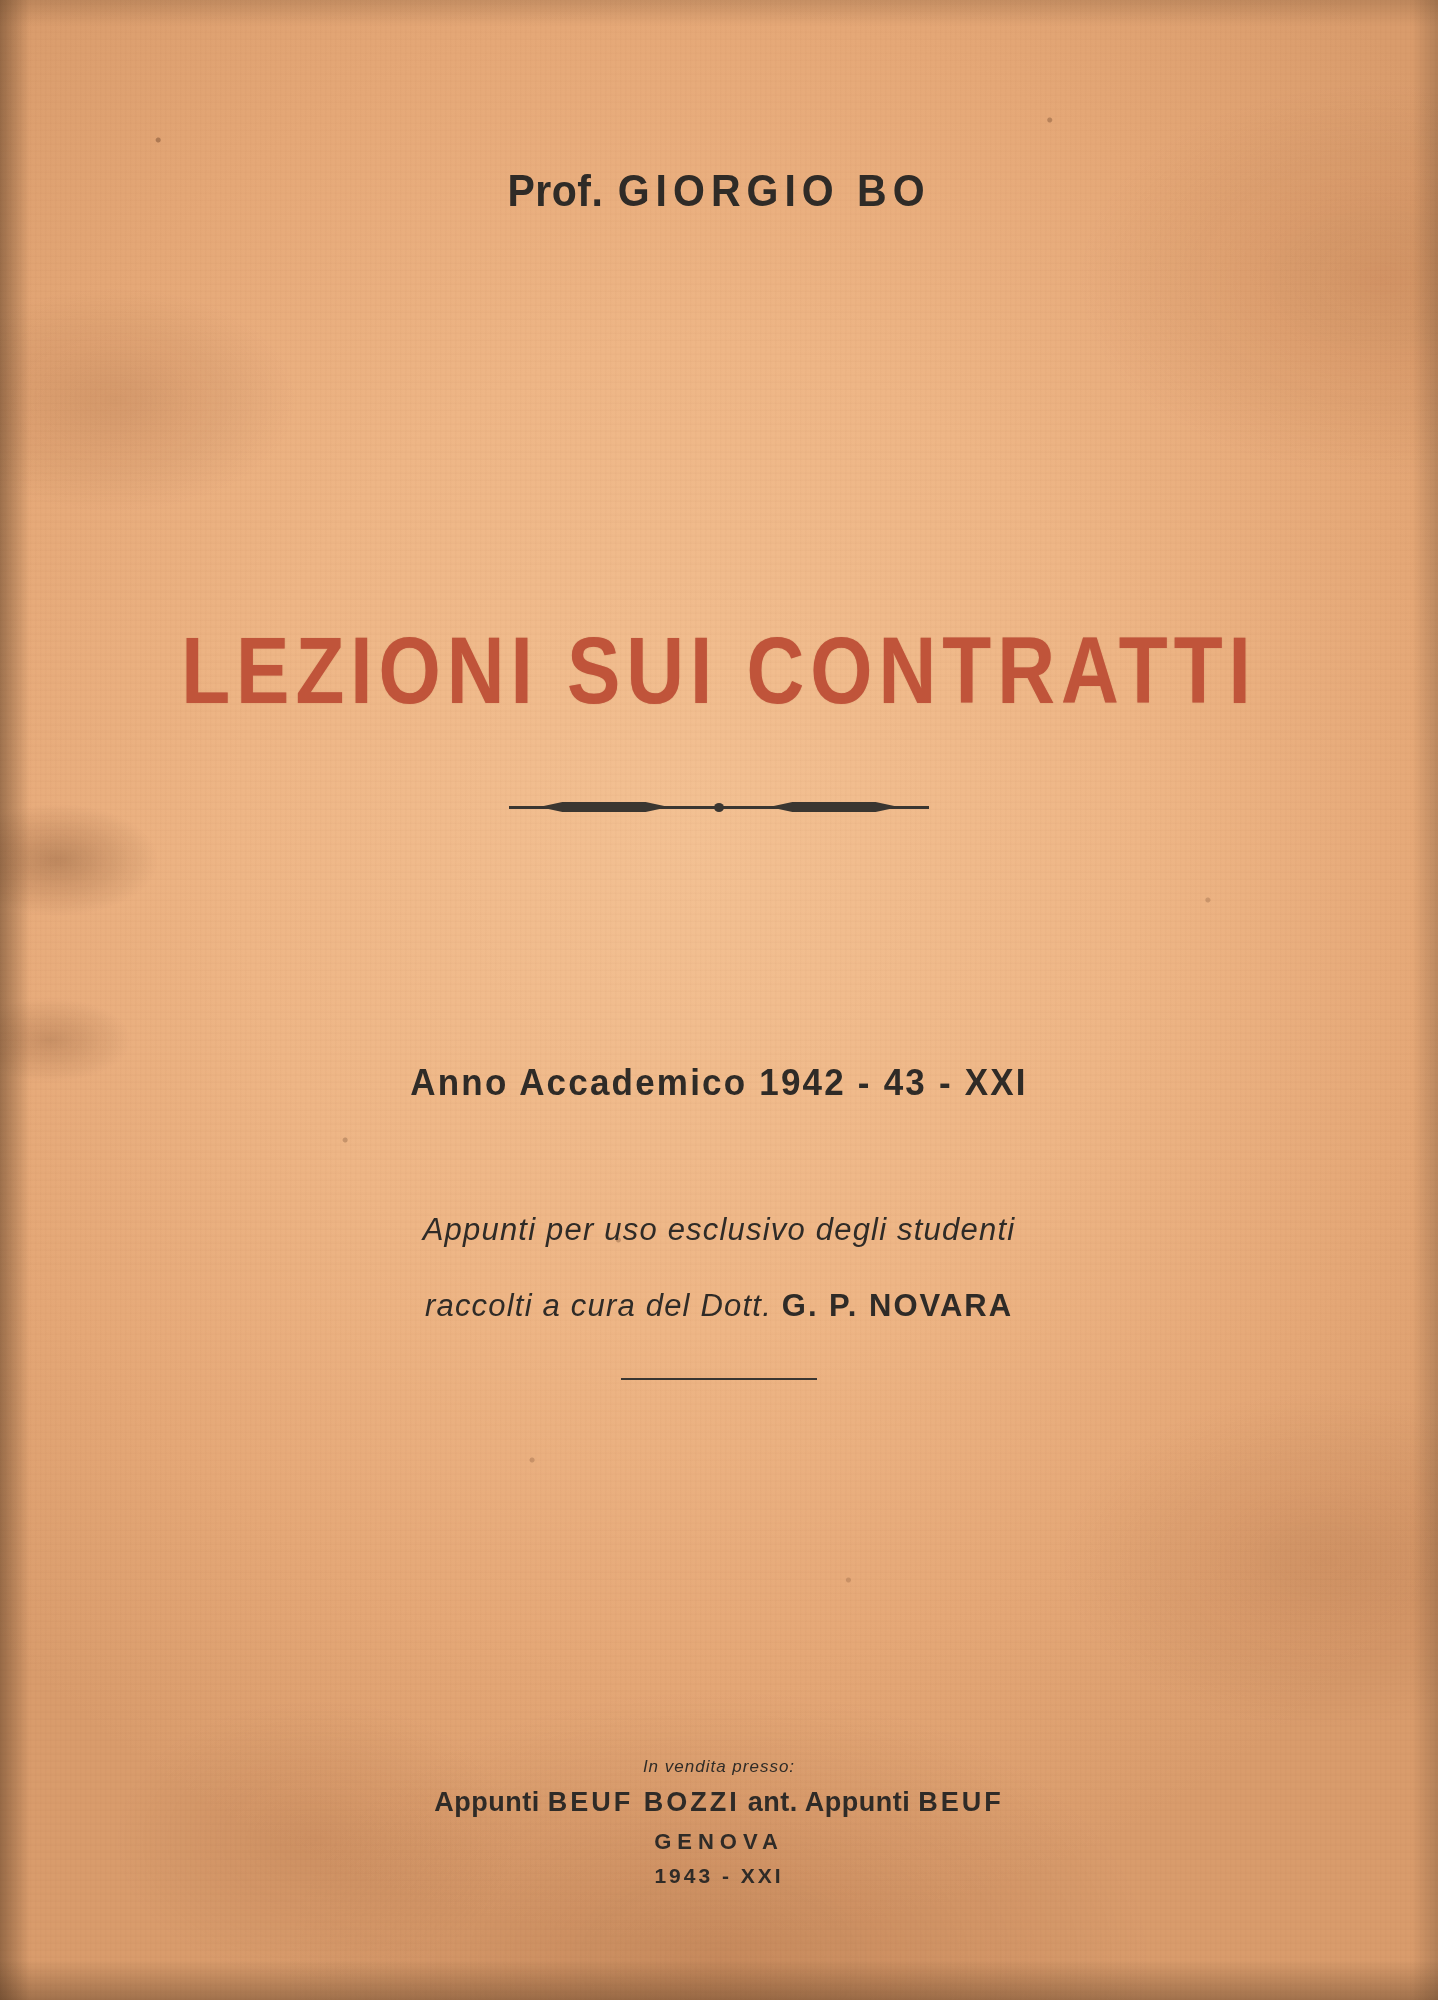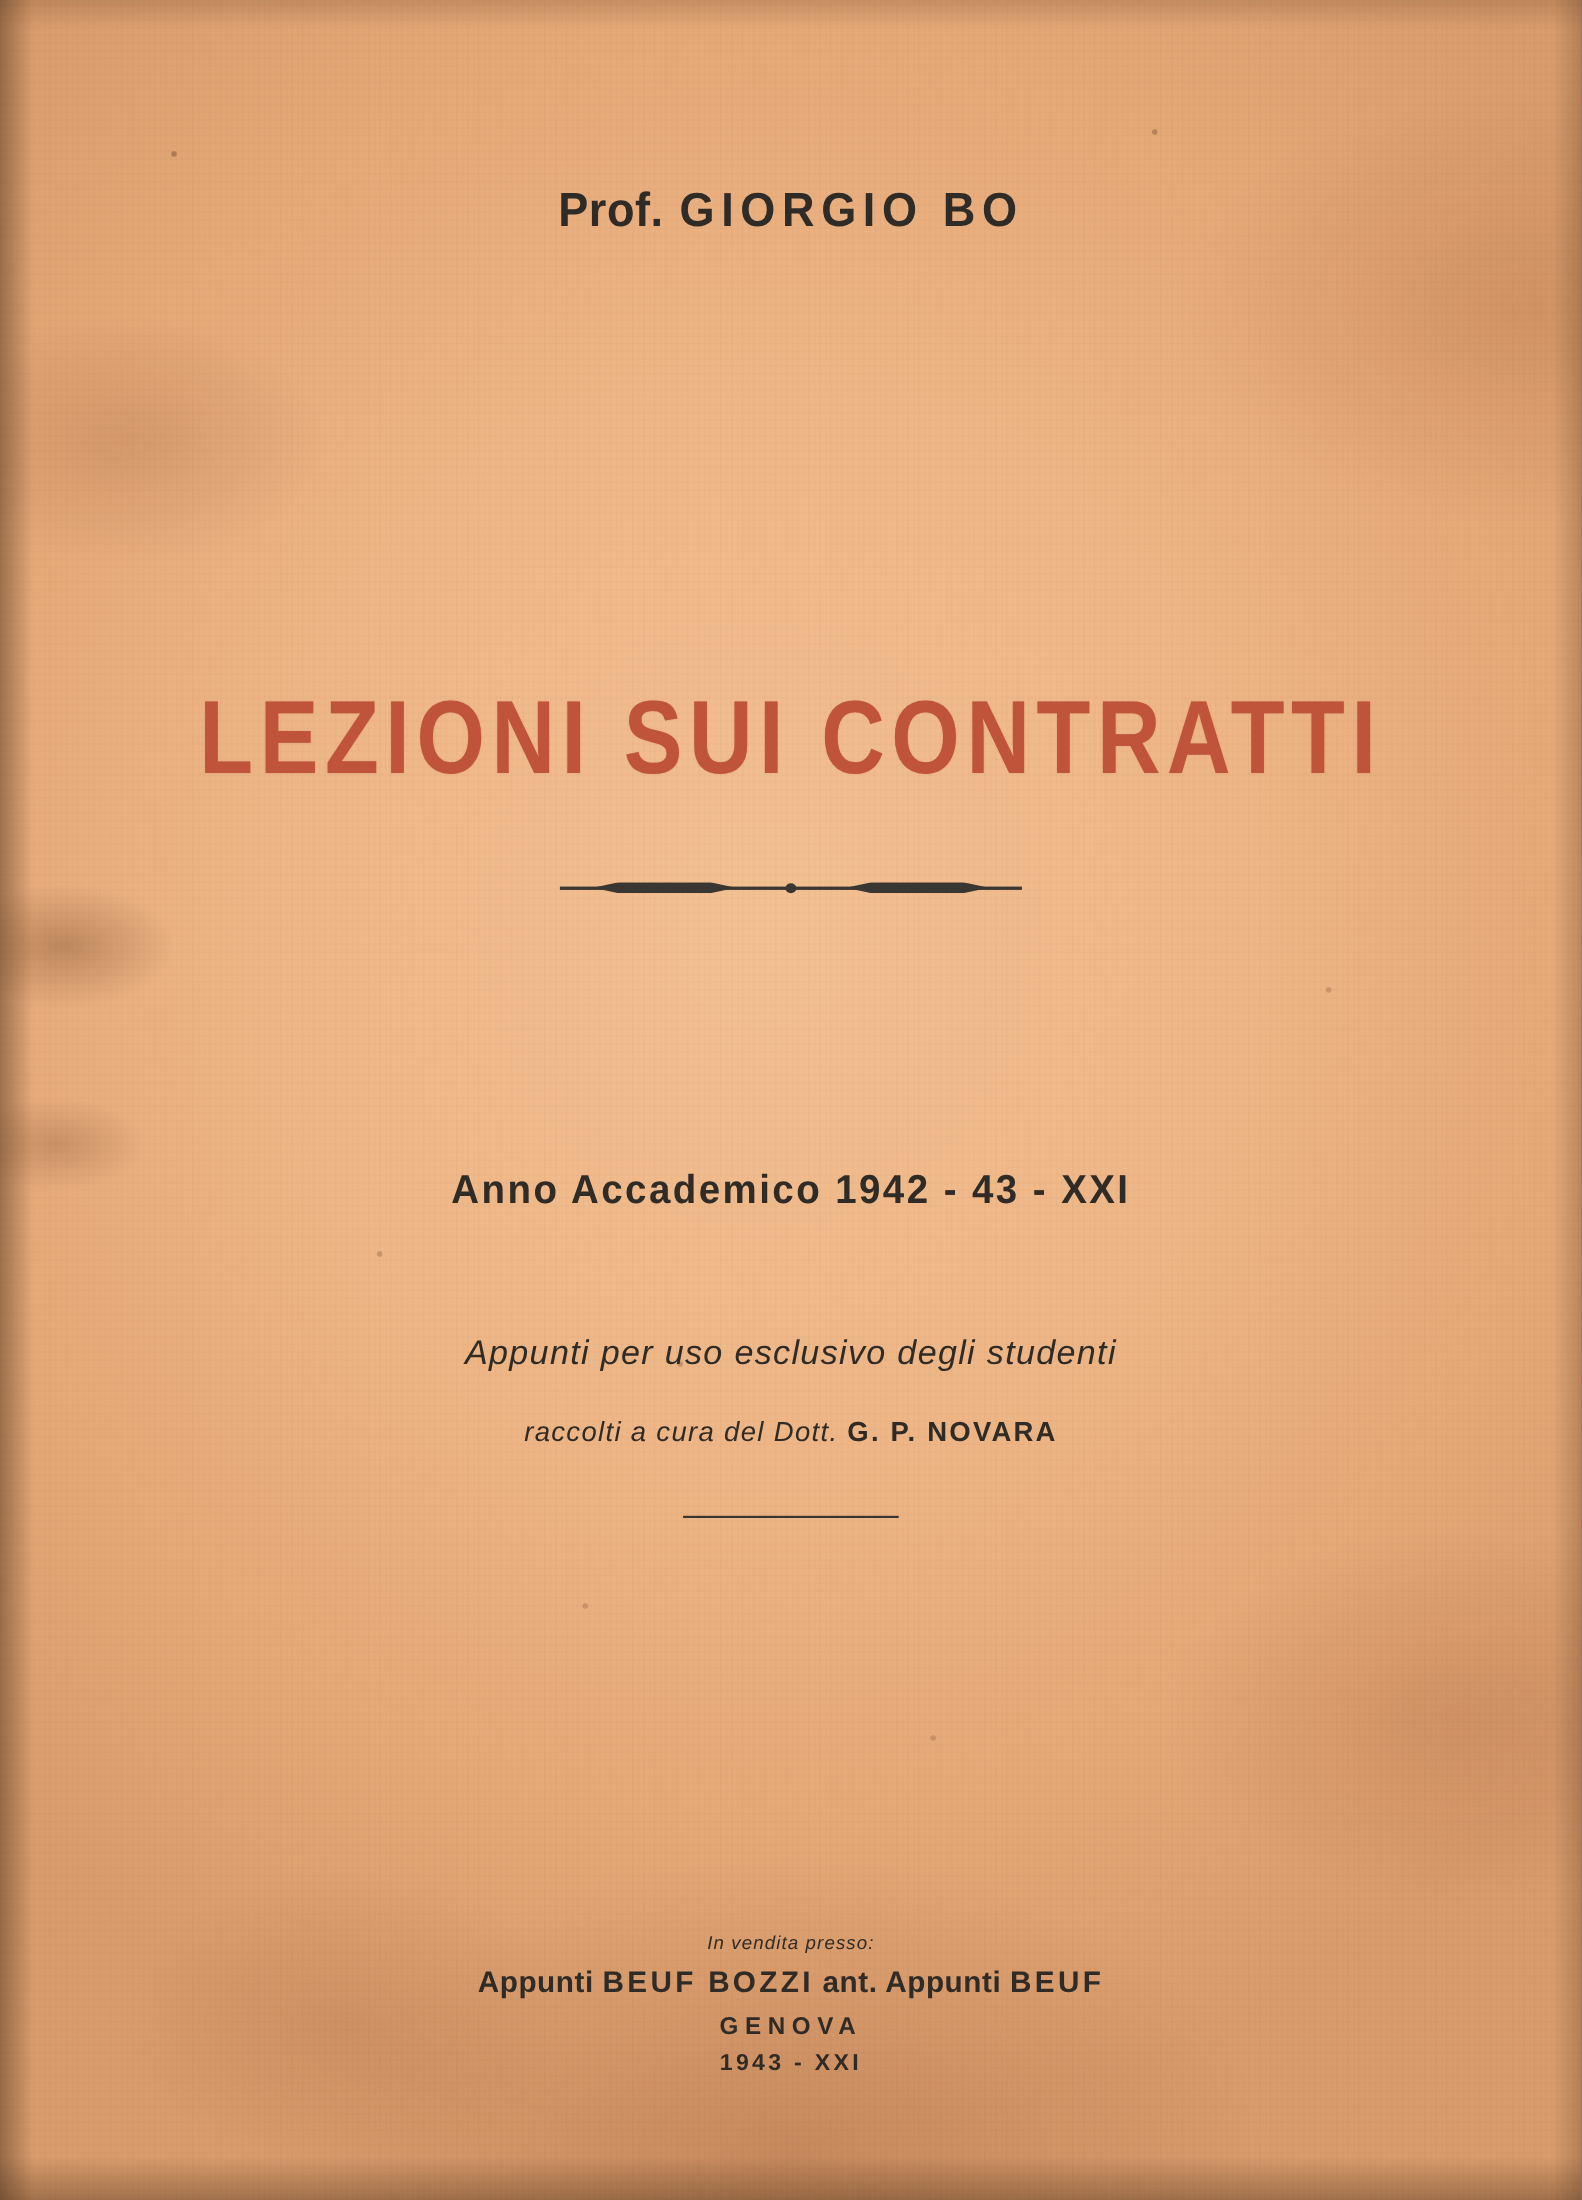--- a/index.html
+++ b/index.html
@@ -170,21 +170,21 @@
     font-size: 31px;
     font-style: italic;
     letter-spacing: 1.2px;
     color: #2f2b27;
     text-align: center;
   }
   .note2 {
     position: absolute;
     top: 1288px;
     left: 0; right: 0;
-    font-size: 25px;
+    font-size: 31px;
     font-style: italic;
     letter-spacing: 1.2px;
     color: #2f2b27;
     text-align: center;
   }
   .note2 .caps {
     font-style: normal;
     font-weight: bold;
     letter-spacing: 2px;
   }

